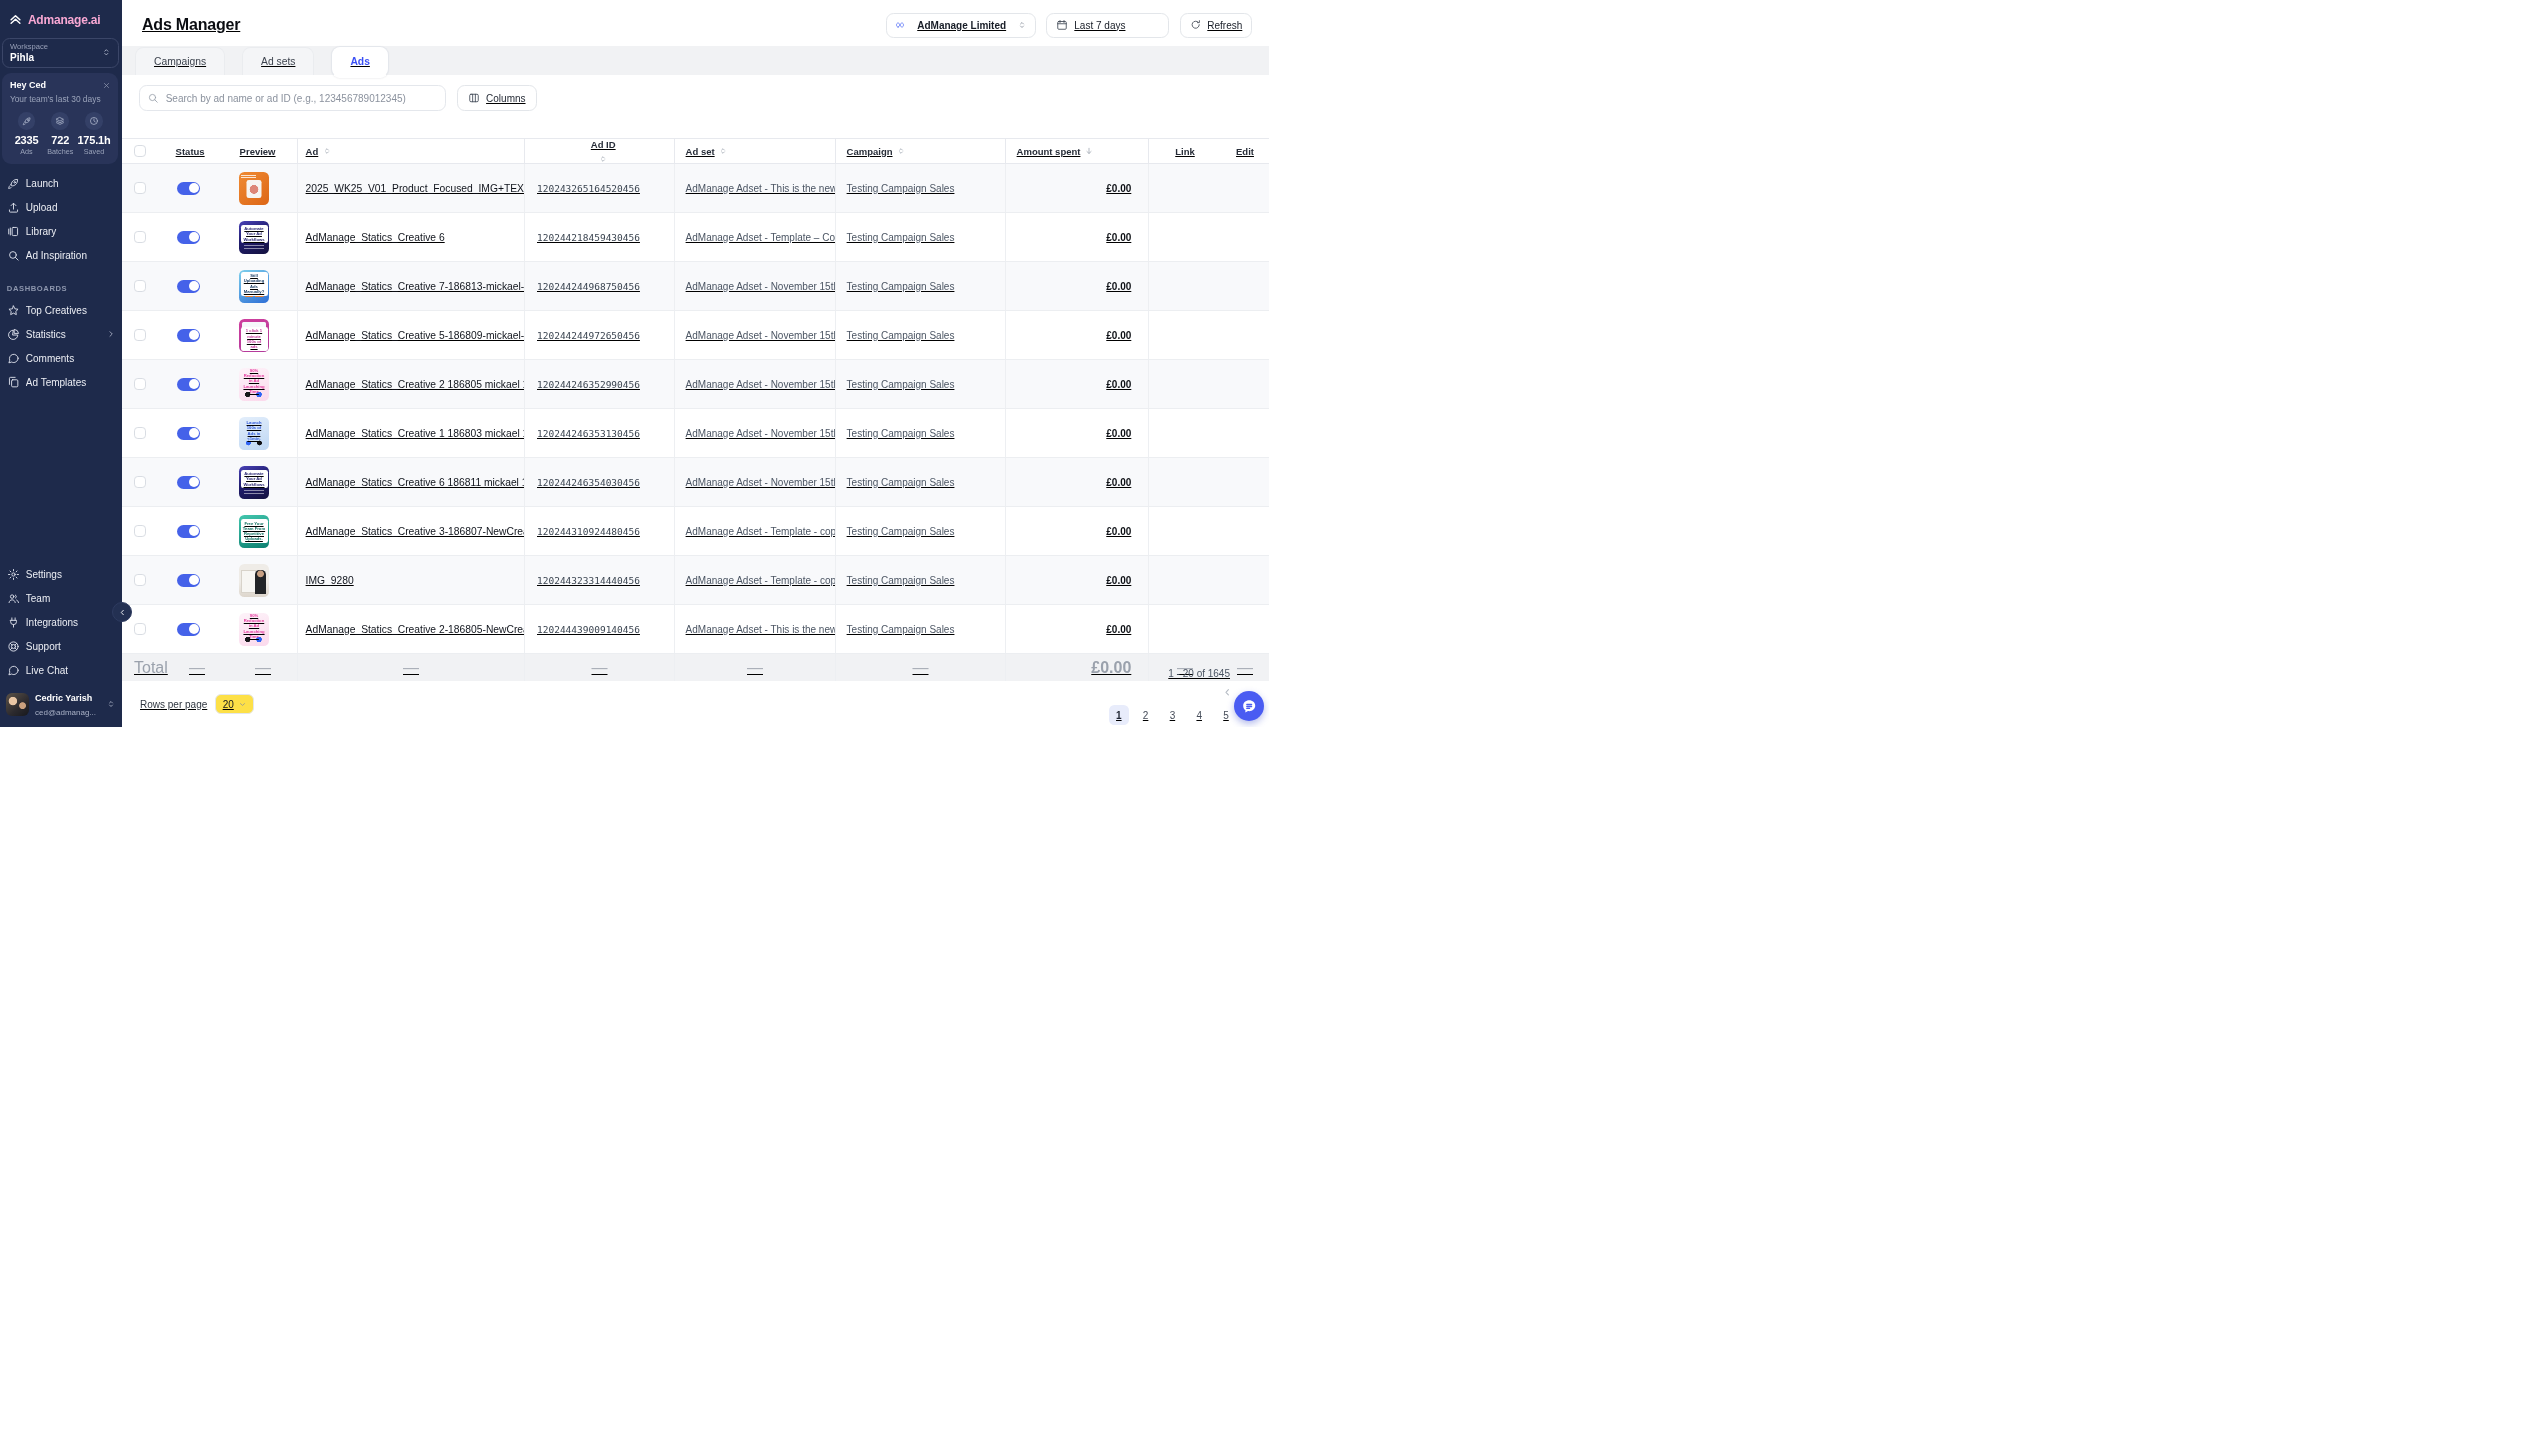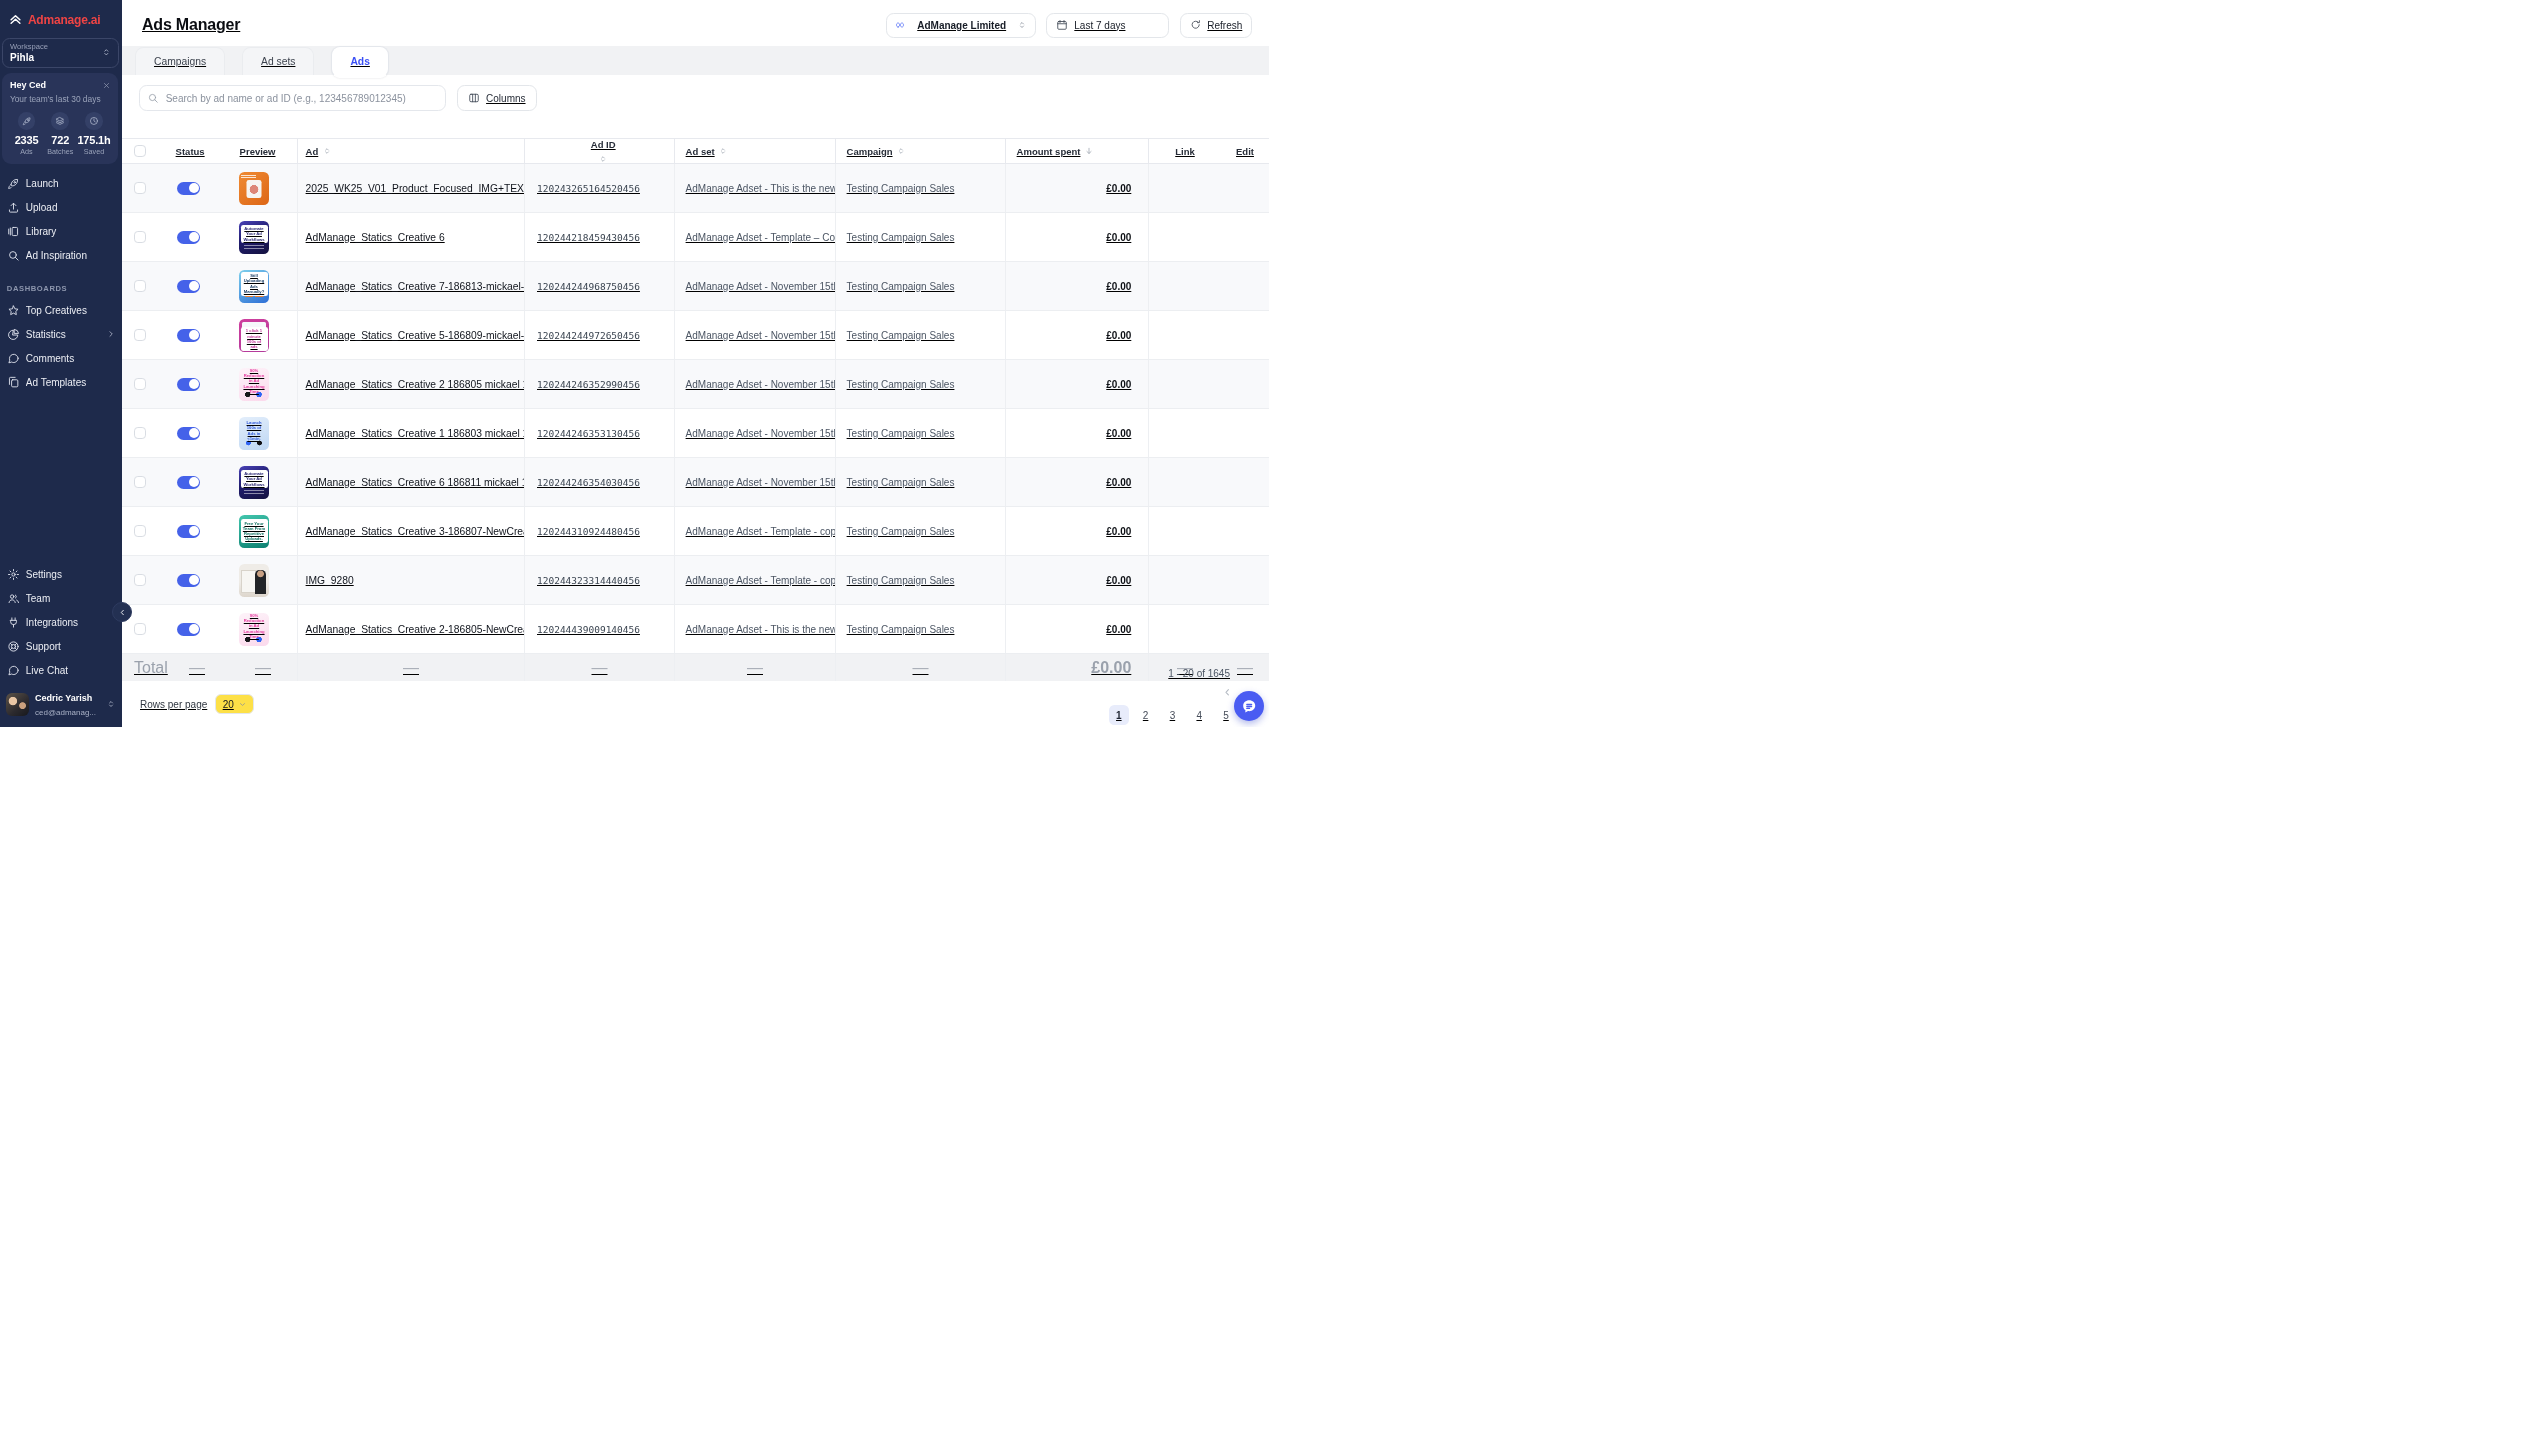--- a/index.html
+++ b/index.html
@@ -3,21 +3,21 @@
 <meta charset="utf-8">
 <style>
   html,body{margin:0;padding:0;background:#fff;}
   *{box-sizing:border-box;font-family:"Liberation Sans","DejaVu Sans",sans-serif;}
   .app{width:1269px;height:727px;display:flex;overflow:hidden;position:relative;background:#fff;}
 
   
   .sidebar{width:122px;min-width:122px;background:#1e2a4b;color:#eef0f6;display:flex;flex-direction:column;position:relative;}
   .logo-row{display:flex;align-items:center;gap:5.3px;padding:12px 7.6px 7.6px 7.6px;cursor:pointer;}
   .logo-ico{width:15px;height:15px;color:#fff;}
-  .logo-text{font-size:12px;font-weight:700;color:#ef4444;letter-spacing:-0.2px;}
+  .logo-text{font-size:12px;font-weight:700;color:#f9a8d4;letter-spacing:-0.2px;}
   .ico svg{width:100%;height:100%;display:block;}
   .workspace-box{margin:3px 3px 0 2.3px;border:0.8px solid #3b4668;border-radius:7.6px;padding:3.8px 6.8px;display:flex;align-items:center;justify-content:space-between;cursor:pointer;}
   .ws-label{display:block;font-size:7.6px;color:#98a0b8;}
   .ws-value{display:block;font-size:10px;font-weight:700;color:#fff;margin-top:0.8px;}
   .ws-chev{width:10.6px;height:10.6px;color:#aeb5c9;}
   .team-card{margin:5.3px 3.8px 0 2.3px;background:#293459;border-radius:9px;padding:6.8px 7.6px 8.4px 7.6px;}
   .tc-head{display:flex;align-items:center;justify-content:space-between;}
   .tc-title{font-size:9px;font-weight:700;color:#fff;}
   .tc-close{width:9px;height:9px;color:#8d96ad;cursor:pointer;}
   .tc-sub{font-size:8.4px;color:#9aa3ba;margin-top:3.8px;}

